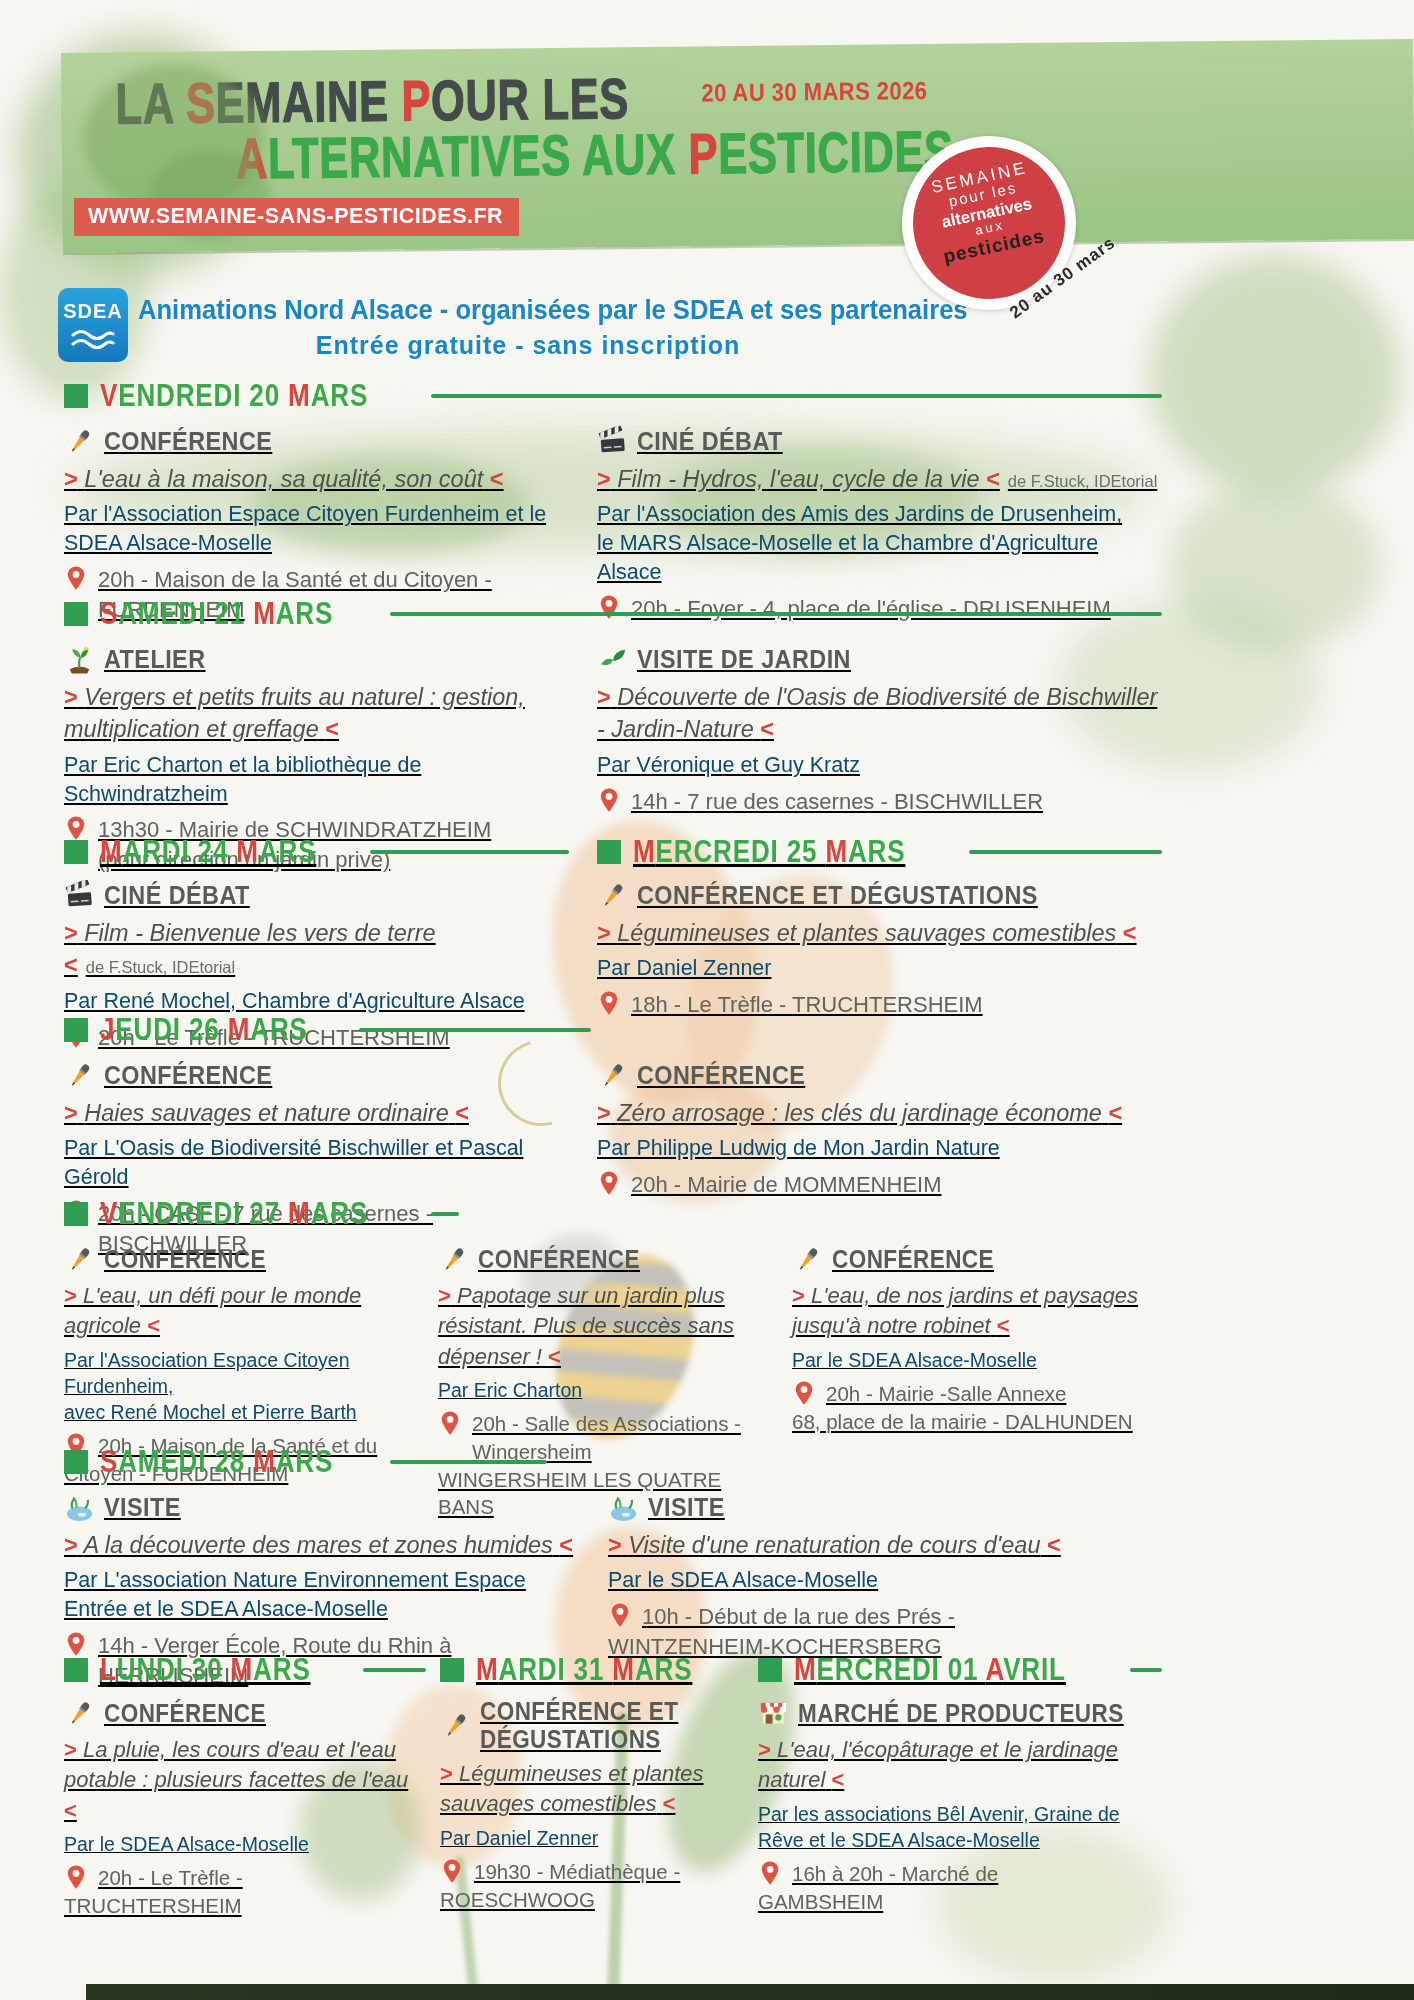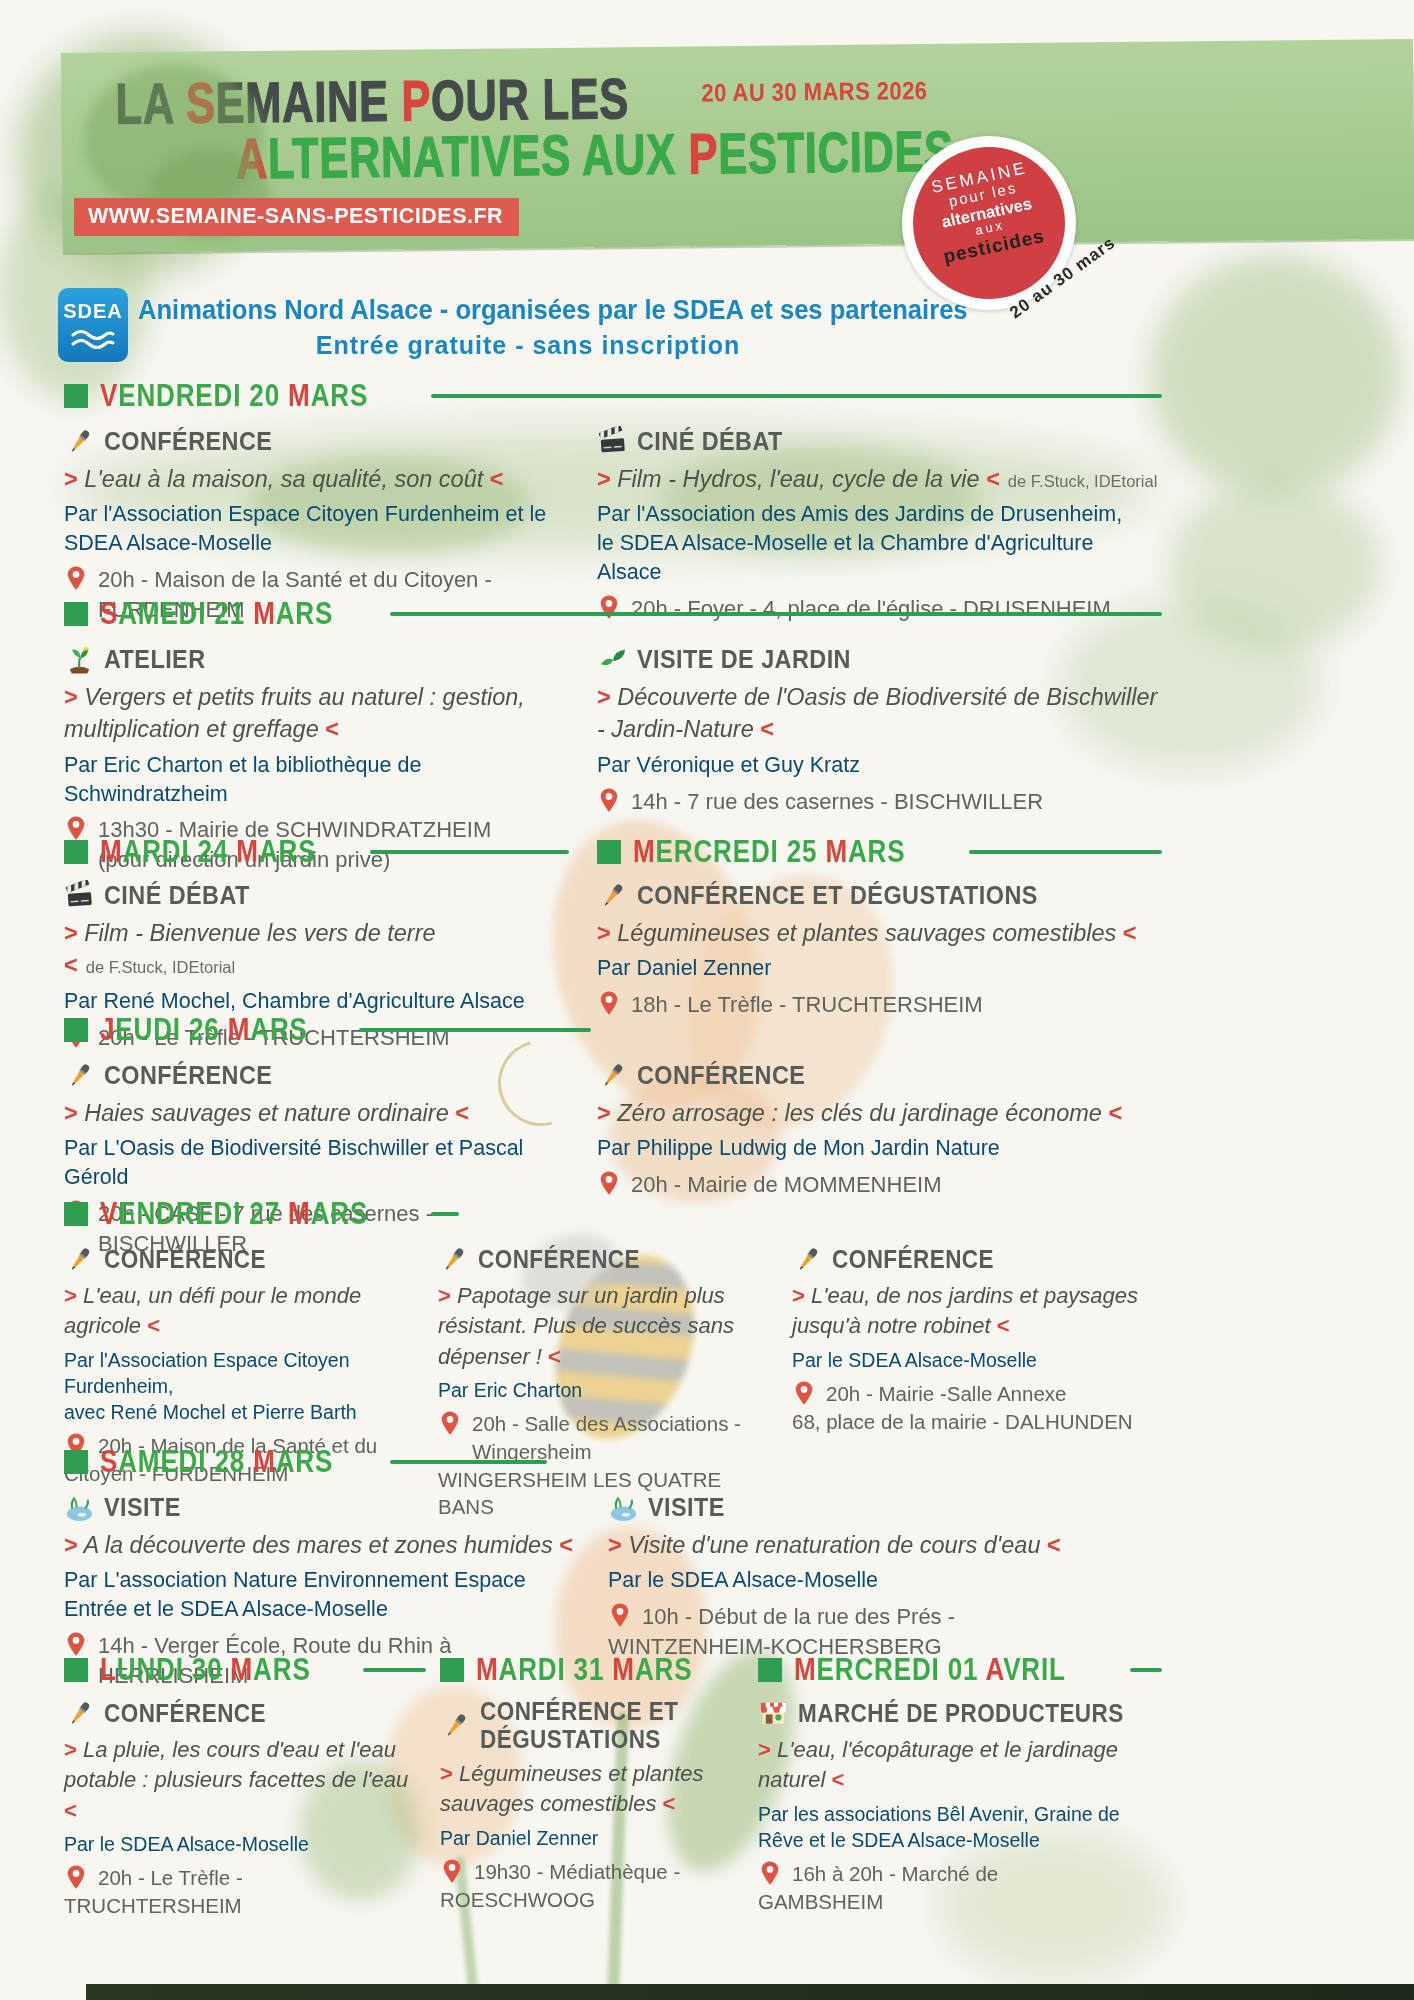--- a/index.html
+++ b/index.html
@@ -47,21 +47,21 @@
   .row0{top:378px}.row1{top:596px}.row2{top:834px}.row3{top:1012px}
   .row4{top:1196px}.row5{top:1444px}.row6{top:1652px}
   .date-header{display:flex;align-items:center;gap:12px;margin-bottom:10px;}
   .sq{width:24px;height:24px;background:#2f9e53;flex:none;}
   .date-text{font-weight:700;font-size:31px;letter-spacing:1px;transform:scaleX(.84);
         transform-origin:left center;white-space:nowrap;}
   .rule{flex:1;height:3.5px;background:#2f9e53;border-radius:2px;}
   .row3 > .date-header{width:48%;}
   .row4 > .date-header{width:36%;}
   .row5 > .date-header{width:44%;}
-  .cols{display:grid;}
+  .cols{display:grid;text-decoration:underline;}
   .row0 .cols,.row1 .cols,.row2 .cols,.row3 .cols{grid-template-columns:505px 1fr;gap:0 28px;}
   .row5 .cols{grid-template-columns:520px 1fr;gap:0 24px;}
   .row4 .cols{grid-template-columns:352px 332px 1fr;gap:0 22px;}
   .row6 .cols{grid-template-columns:362px 304px 1fr;gap:0 14px;}
   .cat{display:flex;align-items:center;gap:9px;margin:2px 0 6px 0;}
   .icon{flex:none;display:inline-flex;}
   .icon svg{width:31px;height:31px;}
   .cat-label{font-weight:700;font-size:26px;color:#575c58;letter-spacing:.5px;line-height:1.1;
         transform:scaleX(.9);transform-origin:left center;}
   .title{font-style:italic;color:#4d524b;font-size:23.5px;line-height:1.38;margin-bottom:5px;}
@@ -190,21 +190,21 @@
                     <rect x="4" y="13.5" width="24" height="13" rx="1.5" fill="#33383a"></rect>
                     <rect x="6.5" y="21" width="8" height="1.6" fill="#cfd2cf"></rect>
                     <rect x="17" y="21" width="8" height="1.6" fill="#cfd2cf"></rect>
                   </g>
                 </svg>
               </span>
               <span class="cat-label">CINÉ DÉBAT</span>
             </div>
             <div class="title"><span class="chev">&gt;</span> <span>Film - Hydros, l'eau, cycle de la vie</span> <span class="chev">&lt;</span><span class="note">de F.Stuck, IDEtorial</span></div>
             <div class="by">Par l'Association des Amis des Jardins de Drusenheim,</div>
-            <div class="by">le SDEA Alsace-Moselle et la Chambre d'Agriculture Alsace</div>
+            <div class="by">le MARS Alsace-Moselle et la Chambre d'Agriculture Alsace</div>
             <div class="loc">
               <span class="icon pin">
                 <svg viewBox="0 0 24 32">
                   <path d="M12 1.5 C6.6 1.5 3.2 5.5 3.2 9.9 C3.2 15.6 12 26.5 12 26.5 C12 26.5 20.8 15.6 20.8 9.9 C20.8 5.5 17.4 1.5 12 1.5 Z" fill="#df5340"></path>
                   <circle cx="12" cy="10" r="3.6" fill="#fff"></circle>
                 </svg>
               </span>
               <div class="loc-lines">
                 <div>20h - Foyer - 4, place de l'église - DRUSENHEIM</div>
               </div>

